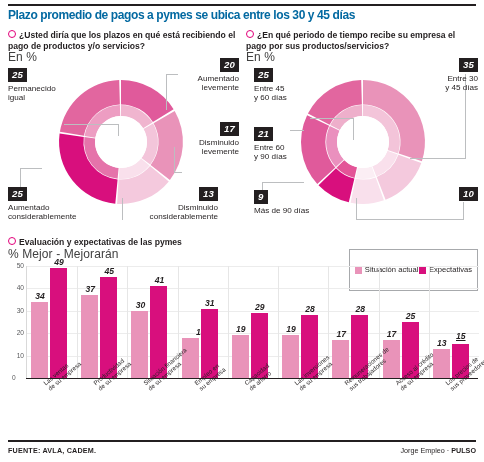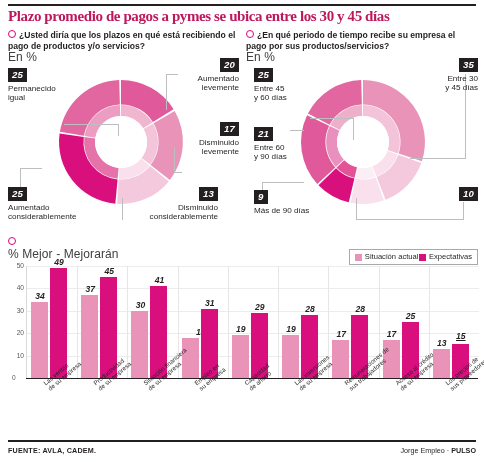--- a/index.html
+++ b/index.html
@@ -7,23 +7,22 @@
     width:484px;height:462px;
     background:#ffffff;
     font-family:"Liberation Sans","DejaVu Sans",sans-serif;
     color:#231f20;
     overflow:hidden;
     position:relative;
   }
   .rule-top{position:absolute;left:8px;top:4px;width:468px;height:2px;background:#231f20;}
   .headline{
     position:absolute;left:8px;top:8px;width:470px;
-    font-size:15px;font-weight:bold;color:#be185d;letter-spacing:-0.4px;
+    font-size:12px;font-weight:bold;color:#0369a1;letter-spacing:-0.4px;
     white-space:nowrap;
-    font-family:Liberation Serif, serif;
   }
   .q{position:absolute;font-size:8.6px;font-weight:bold;color:#231f20;line-height:10.5px;}
   .q1{left:8px;top:30px;width:230px;}
   .q2{left:246px;top:30px;width:230px;}
   .bullet{
     display:inline-block;width:6px;height:6px;border-radius:50%;
     border:1.6px solid #e2007a;background:#ffffff;margin-right:3px;
     position:relative;top:0px;
   }
   .unit{font-size:12px;font-weight:normal;color:#404040;margin-top:1px;letter-spacing:0.1px;}
@@ -44,21 +43,21 @@
   .cotext{font-size:8.1px;line-height:9.4px;color:#231f20;margin-top:1.5px;white-space:pre-line;}
   .co-right{text-align:right;}
   .leader{position:absolute;background:#bcbec0;}
 
   
   .sec3{position:absolute;left:8px;top:237px;}
   .sec3 .q{position:static;}
   .legend{
     position:absolute;right:6px;top:249px;
     border:1px solid #a7a9ac;background:#ffffff;
-    padding:2px 5px;font-size:7.6px;color:#231f20;
+    padding:15px 5px;font-size:7.6px;color:#231f20;
     display:flex;gap:1px;align-items:center;line-height:10px;
   }
   .lg-item{display:flex;align-items:center;gap:2.5px;}
   .sw{width:7px;height:7px;display:inline-block;}
 
   .chart{position:absolute;left:26px;top:266px;width:452px;height:112px;}
   .plot{position:absolute;left:0;top:0;width:452px;height:112px;border-left:1px solid #d9d9d9;}
   .gl{position:absolute;left:0;width:452px;height:1px;background:#ececec;}
   .vl{position:absolute;top:0;width:1px;height:112px;background:#e6e6e6;}
   .ylab{position:absolute;right:455px;font-size:6.6px;color:#58595b;width:14px;text-align:right;}
@@ -210,21 +209,21 @@
   <div class="leader" style="left:20px;top:124px;width:1px;height:12px;"></div>
   <div class="leader" style="left:20px;top:124px;width:42px;height:1px;"></div>
   <div class="callout" style="left:12px;top:128px;width:100px;">
     <span class="numbox">9</span>
     <div class="cotext">Más de 90 días</div>
   </div>
 </div>
 
 <div class="sec3">
   <div class="q">
-    <span class="bullet"></span>
+    <span class="bullet"></span><span>Evaluación y expectativas de las pymes</span>
     <div class="unit">% Mejor - Mejorarán</div>
   </div>
 </div>
 
 <div class="legend">
   <span class="lg-item">
     <span class="sw" style="background:#e993b9"></span>
     <span>Situación actual</span>
   </span>
   <span class="lg-item">

